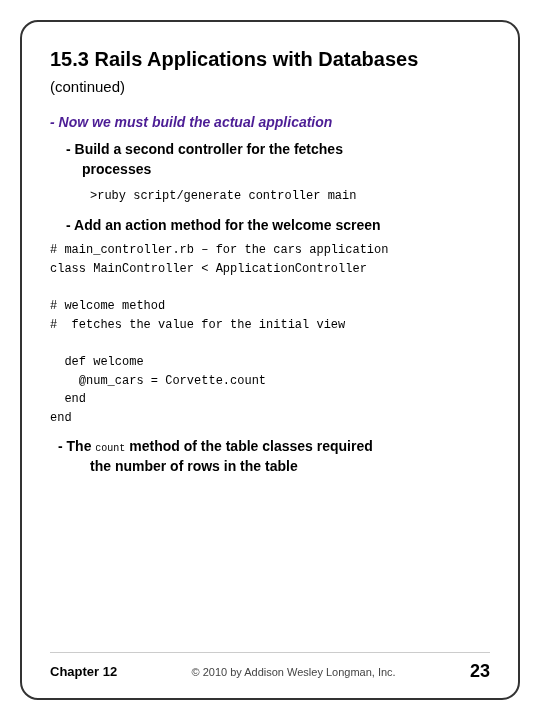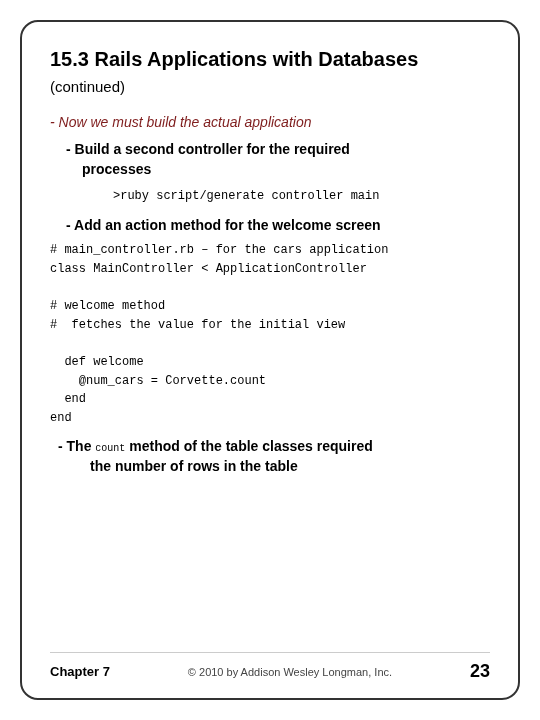--- a/index.html
+++ b/index.html
@@ -44,22 +44,22 @@
       font-weight: normal;
     }
 
     .section {
       flex: 1;
     }
 
     .bullet-main {
       font-size: 14px;
       font-style: italic;
-      font-weight: normal;
-      color: #7f1d1d;
+      font-weight: bold;
+      color: #4c1d95;
       margin-bottom: 10px;
     }
 
     .bullet-sub {
       font-size: 14px;
       font-weight: bold;
       color: #000;
       margin-left: 16px;
       margin-bottom: 8px;
       line-height: 1.4;
@@ -68,21 +68,21 @@
     .code-block {
       font-family: 'Courier New', Courier, monospace;
       font-size: 12px;
       color: #000;
       margin: 6px 0 10px 0;
       line-height: 1.55;
       white-space: pre;
     }
 
     .code-indent {
-      margin-left: 63px;
+      margin-left: 40px;
     }
 
     .bullet-sub2 {
       font-size: 14px;
       font-weight: bold;
       color: #000;
       margin-left: 16px;
       margin-top: 4px;
       margin-bottom: 6px;
       line-height: 1.4;
@@ -135,21 +135,21 @@
 <div class="slide-container">
   <div class="section">
     <div class="title">
       <span>15.3 Rails Applications with Databases</span>
       <span class="continued">(continued)</span>
     </div>
 
     <p class="bullet-main">- Now we must build the actual application</p>
 
     <p class="bullet-sub">
-      <span>- Build a second controller for the required</span><br>
+      <span>- Build a second controller for the fetches</span><br>
       <span style="margin-left:16px;">processes</span>
     </p>
 
     <div class="code-block code-indent"><span>&gt;ruby script/generate controller main</span></div>
 
     <p class="bullet-sub2">- Add an action method for the welcome screen</p>
 
     <div class="code-block"><span># main_controller.rb – for the cars application
 class MainController &lt; ApplicationController
 
@@ -163,17 +163,17 @@
 
     <p class="bottom-note">
       <span>- The</span>
       <span class="inline-code">count</span>
       <span>method of the table classes required</span><br>
       <span style="margin-left:32px;">the number of rows in the table</span>
     </p>
   </div>
 
   <div class="footer">
-    <span class="footer-left">Chapter 7</span>
+    <span class="footer-left">Chapter 12</span>
     <span class="footer-center">© 2010 by Addison Wesley Longman, Inc.</span>
     <span class="footer-right">23</span>
   </div>
 </div>
 
 </body></html>

